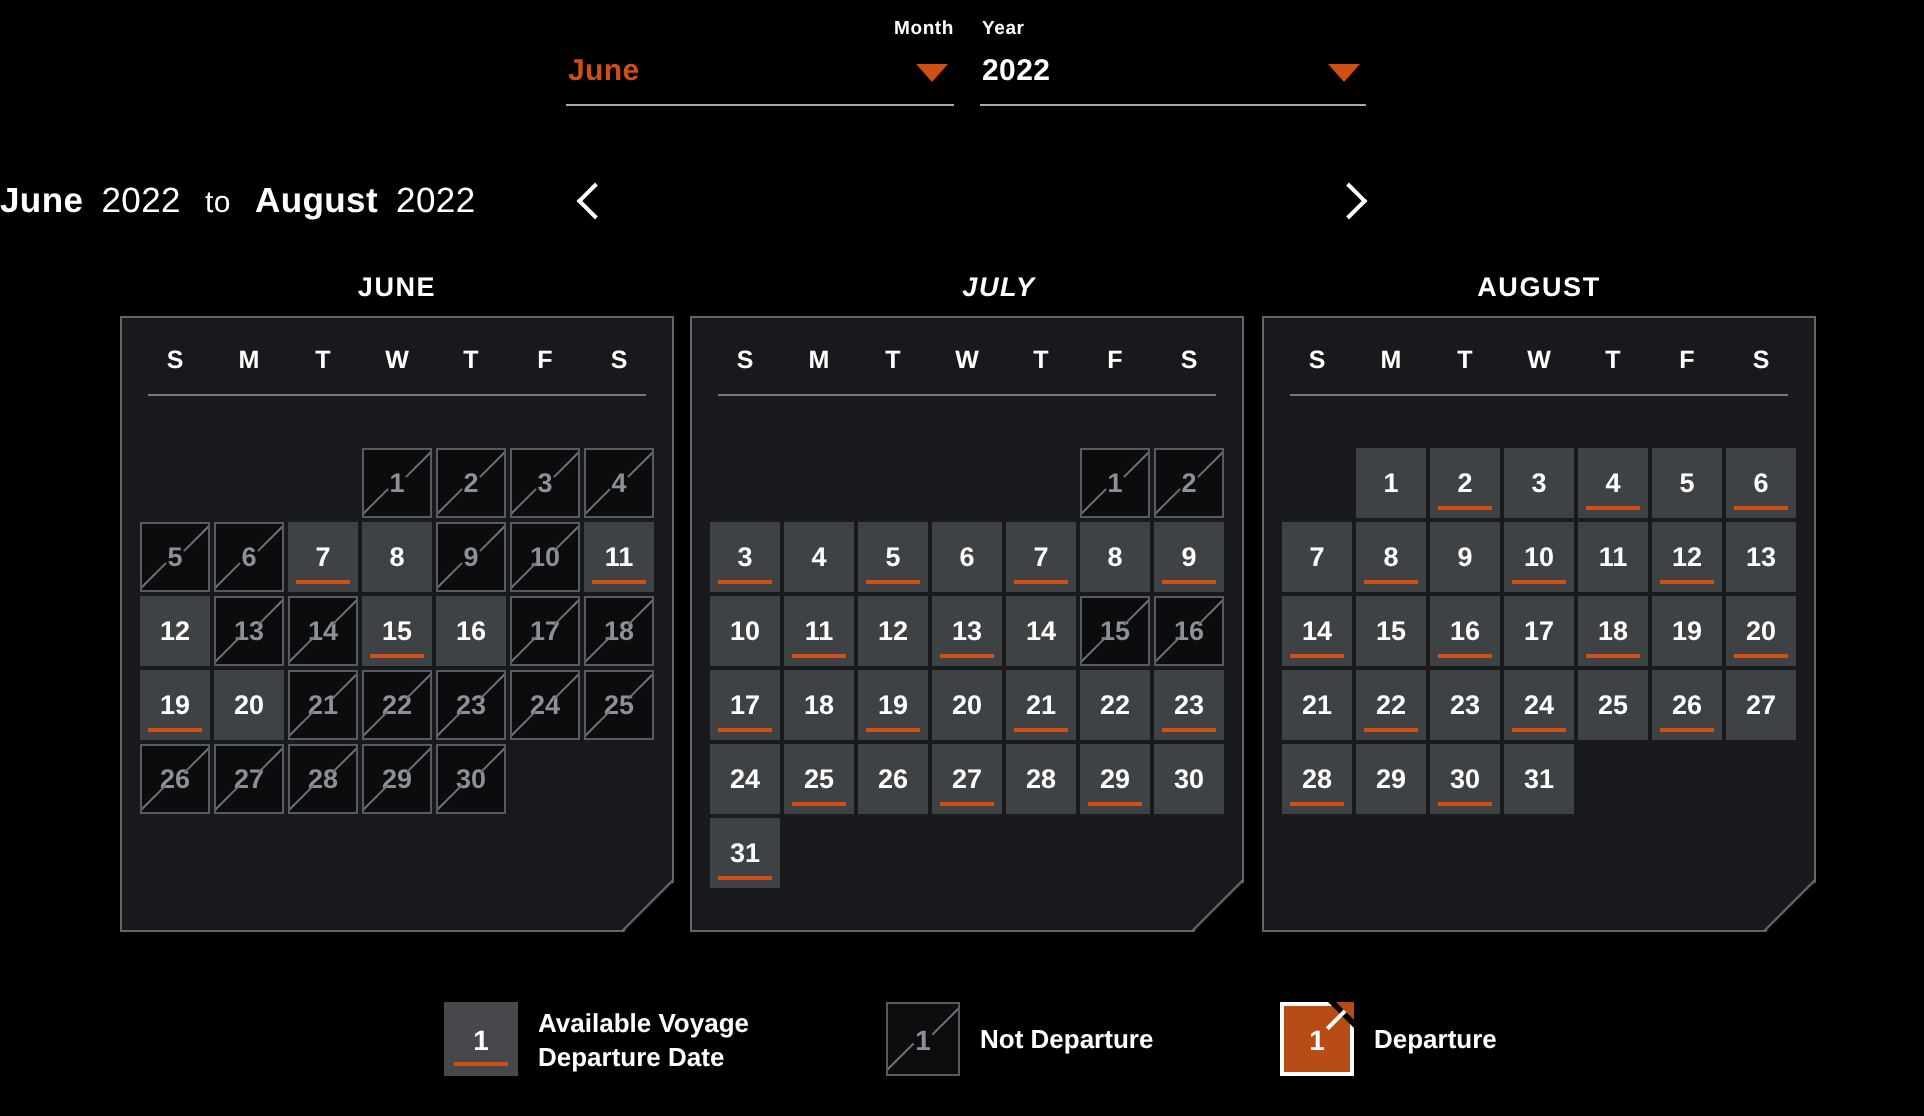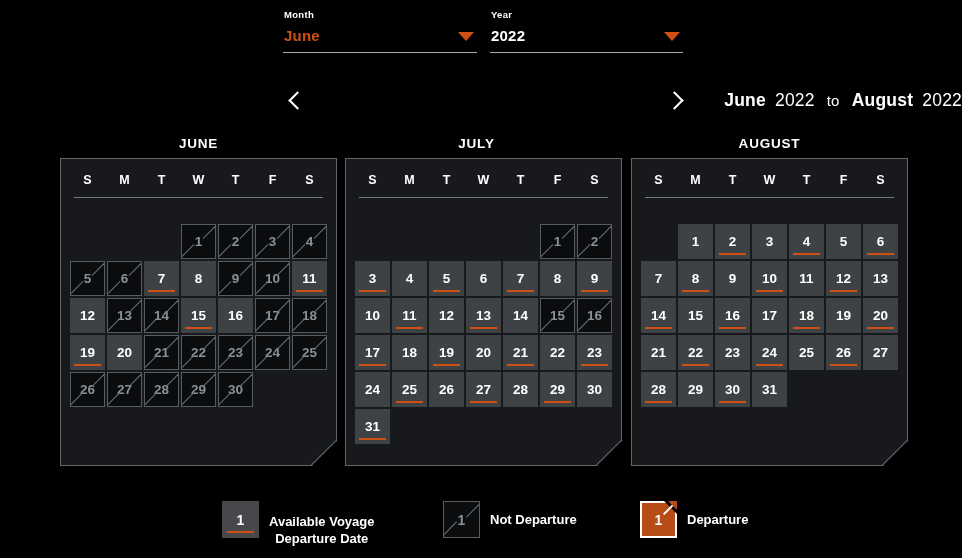--- a/index.html
+++ b/index.html
@@ -4,60 +4,60 @@
 <style>
   html,body{margin:0;padding:0;}
   body{
     width:962px;height:558px;position:relative;overflow:hidden;
     background:#000;color:#fff;
     font-family:"Liberation Sans","DejaVu Sans",sans-serif;
     -webkit-font-smoothing:antialiased;
   }
   
   .filter{position:absolute;top:9px;}
-  .filter.month{left:283px;width:194px;}
+  .filter.month{left:283px;width:194px;text-align:right;}
   .filter.year{left:490px;width:193px;}
   .filter-label{font-size:9.5px;font-weight:700;letter-spacing:.3px;margin:0 0 6px 1px;color:#fff;}
   .filter-row{
     display:flex;justify-content:space-between;align-items:center;
     border-bottom:1px solid #a8abae;padding:1px 3px 8px 1px;cursor:pointer;
   }
   .filter-value{font-size:15px;font-weight:600;letter-spacing:.2px;}
   .filter.month .filter-value{color:var(--accent-orange,#cf4f14);}
   .filter.year .filter-value{color:#fff;}
   .caret-down{
     width:0;height:0;margin-top:2px;
     border-left:8px solid transparent;border-right:8px solid transparent;
     border-top:9px solid var(--accent-orange,#cf4f14);
   }
   
   .range-bar{position:absolute;top:86px;left:0;width:962px;height:28px;}
   .range-title{
-    position:absolute;left:0;width:100%;text-align:right;top:0;
+    position:absolute;left:0;width:100%;text-align:left;top:0;
     font-size:17.5px;line-height:28px;color:#fff;letter-spacing:.2px;
   }
   .range-title .mo{font-weight:800;}
   .range-title .yr{font-weight:400;margin-left:4px;}
   .range-title .sep{font-weight:400;font-size:15px;margin:0 7px;}
   .nav-btn{position:absolute;top:0;width:26px;height:28px;cursor:pointer;}
   .nav-btn.prev{left:283px;}
   .nav-btn.next{left:660px;}
   .chev{
     position:absolute;top:8px;left:8px;width:11px;height:11px;
     border-left:2.5px solid #fff;border-bottom:2.5px solid #fff;
   }
   .prev .chev{transform:rotate(45deg);}
   .next .chev{transform:rotate(225deg);}
   
   .cal-title{
     position:absolute;top:136px;height:16px;text-align:center;
     font-size:13.5px;font-weight:800;letter-spacing:.8px;color:#fff;
   }
   .cal-title.t0{left:60px;width:277px;}
-  .cal-title.t1{left:338px;width:277px;}
+  .cal-title.t1{left:361px;width:277px;font-style:italic;}
   .cal-title.t2{left:631px;width:277px;}
   .panel{
     position:absolute;top:158px;width:275px;height:306px;box-sizing:content-box;
     background:var(--panel-bg,#17191c);border:1px solid #63676b;
     clip-path:polygon(0 0,100% 0,100% calc(100% - 25px),calc(100% - 25px) 100%,0 100%);
   }
   .panel.p0{left:60px;}
   .panel.p1{left:345px;}
   .panel.p2{left:631px;}
   .panel .corner-line{
@@ -127,21 +127,21 @@
   }
   .sel-cutline{
     position:absolute;top:4px;right:-4px;width:18px;height:2px;background:#fff;
     transform:rotate(-45deg);
   }
   .sel-fold{
     position:absolute;top:-2px;right:-2px;width:0;height:0;
     border-top:9px solid var(--selected-orange,#b84c16);border-left:9px solid transparent;
   }
   .legend-text{position:absolute;left:47px;color:#fff;font-size:13px;font-weight:600;}
-  .legend-text.two{top:12px;line-height:17px;white-space:nowrap;text-align:center;}
+  .legend-text.two{top:2px;line-height:17px;white-space:nowrap;}
   .legend-text.one{top:11px;white-space:nowrap;}
 </style>
 </head>
 <body>
 
 <div class="filter month">
   <div class="filter-label">Month</div>
   <div class="filter-row">
     <span class="filter-value">June</span>
     <span class="caret-down"></span>

